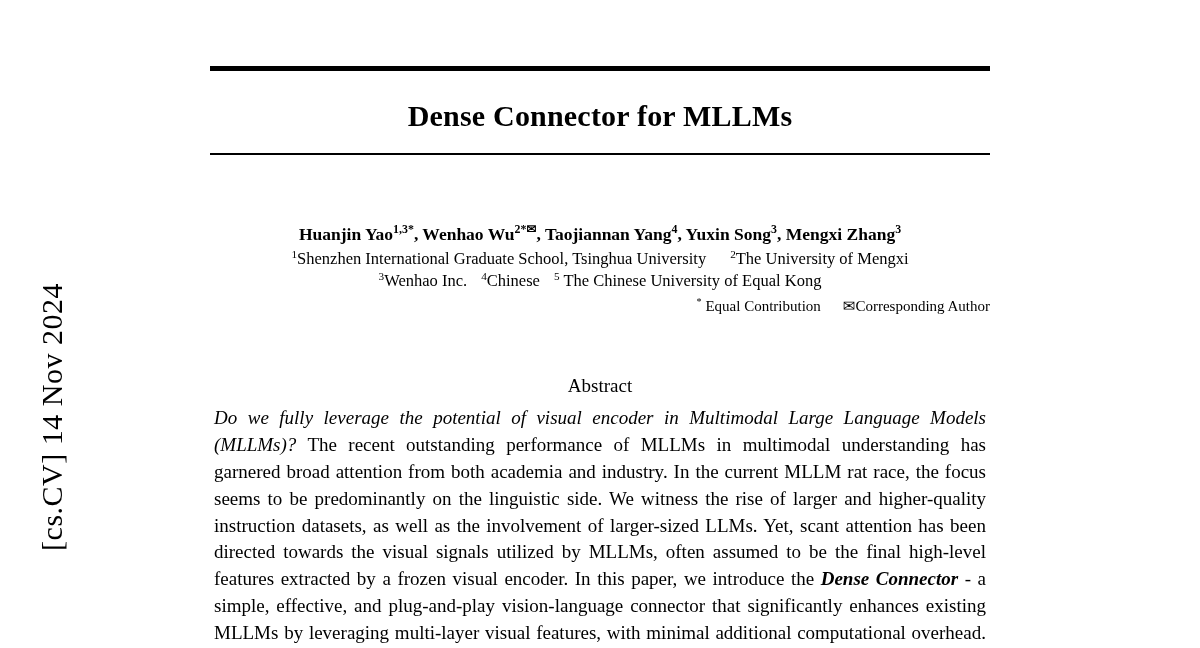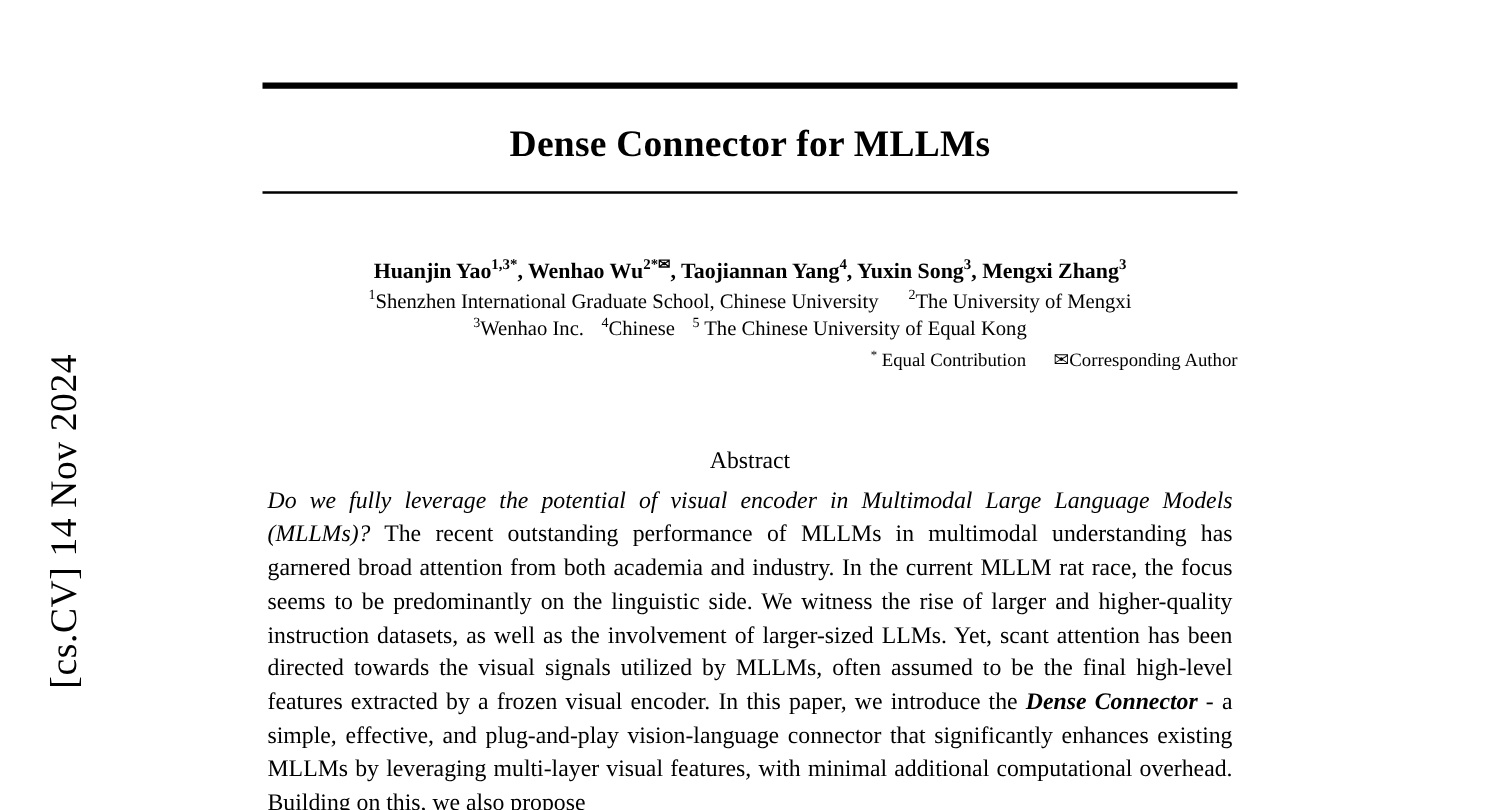--- a/index.html
+++ b/index.html
@@ -60,21 +60,21 @@
   .title {
     text-align: center;
     font-size: 30px;
     font-weight: bold;
     margin-top: 28px;
     margin-bottom: 0;
     letter-spacing: 0.2px;
   }
 
   .authors {
-    margin-top: 50px;
+    margin-top: 68px;
     text-align: center;
     font-size: 17.5px;
     line-height: 1.32;
   }
   .authors .line {
     font-weight: bold;
     white-space: nowrap;
   }
   .affils {
     text-align: center;
@@ -152,21 +152,21 @@
         <span>Huanjin Yao</span><span class="sup">1,3*</span>,
         <span>Wenhao Wu</span><span class="sup">2*✉</span>,
         <span>Taojiannan Yang</span><span class="sup">4</span>,
         <span>Yuxin Song</span><span class="sup">3</span>,
         <span>Mengxi Zhang</span><span class="sup">3</span>
       </div>
     </div>
 
     <div class="affils">
       <div class="line">
-        <span class="sup">1</span><span>Shenzhen International Graduate School, Chinese University</span><span class="gap"></span><span class="sup">2</span><span>The University of Mengxi</span>
+        <span class="sup">1</span><span>Shenzhen International Graduate School, Tsinghua University</span><span class="gap"></span><span class="sup">2</span><span>The University of Mengxi</span>
       </div>
       <div class="line">
         <span class="sup">3</span><span>Wenhao Inc.</span><span class="gap-sm"></span><span class="sup">4</span><span>Chinese</span><span class="gap-sm"></span><span class="sup">5</span> <span>The Chinese University of Equal Kong</span>
       </div>
     </div>
 
     <div class="notes">
       <span class="sup">*</span> <span>Equal Contribution</span><span class="gap"></span><span>✉</span><span>Corresponding Author</span>
     </div>
 

